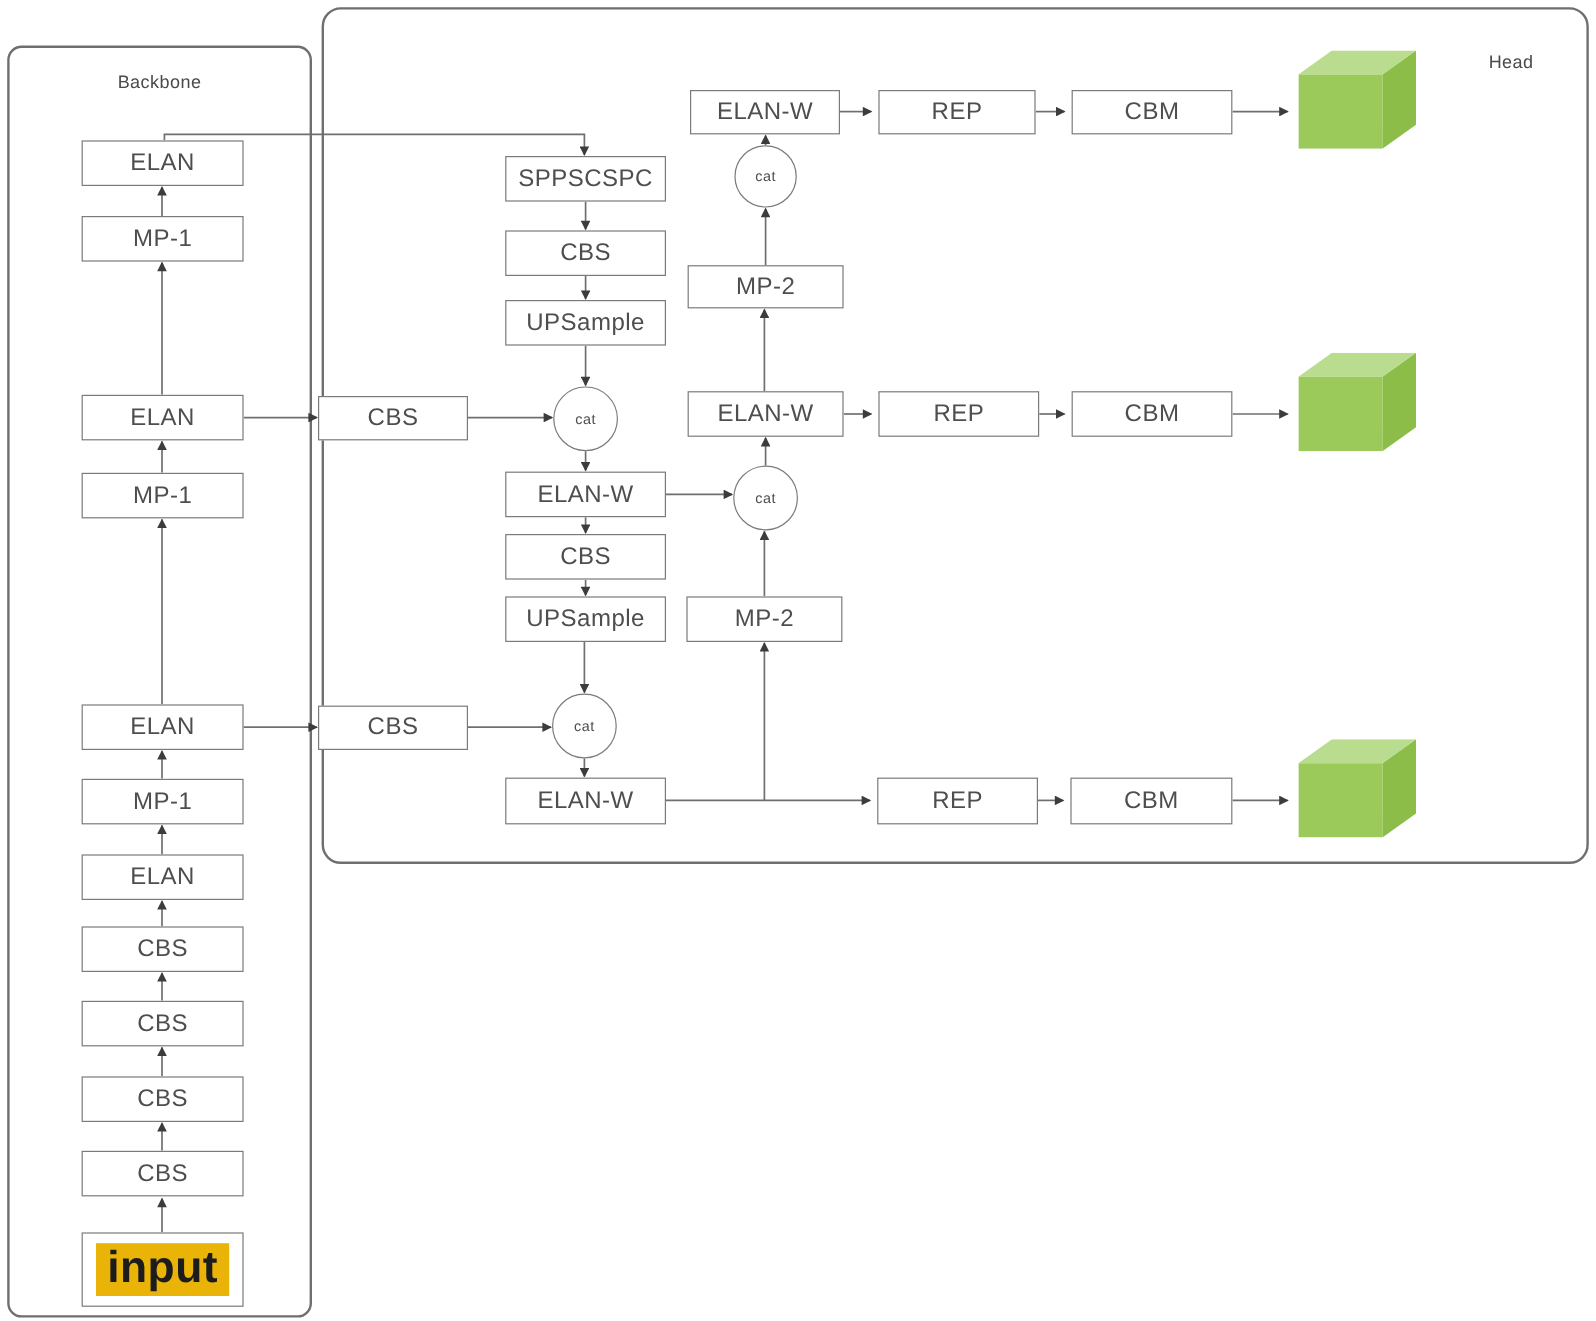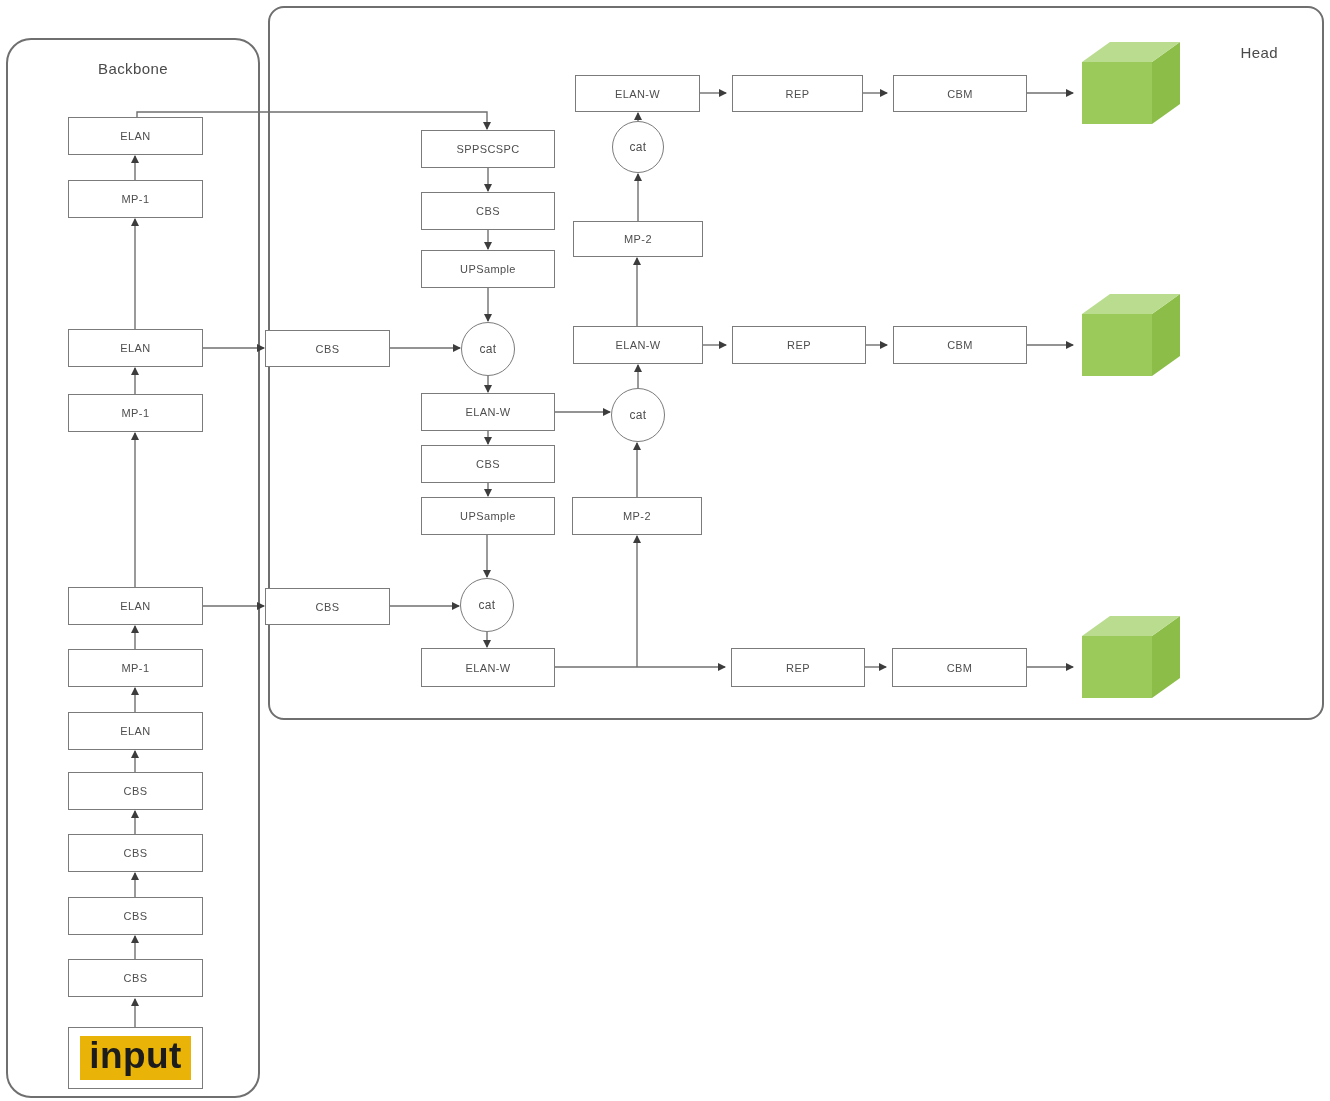--- a/index.html
+++ b/index.html
@@ -1,30 +1,30 @@
 <!DOCTYPE html>
 <html><head>
 <meta charset="utf-8">
 <style>
   html,body{margin:0;padding:0;background:#ffffff;}
   #canvas{
     position:relative;width:1330px;height:1101px;background:#ffffff;
     font-family:"Liberation Sans",sans-serif;overflow:hidden;
   }
-  .container{position:absolute;border:2px solid #6f6f6f;border-radius:25px;background:transparent;}
+  .container{position:absolute;border:2px solid #6f6f6f;border-radius:12px;background:transparent;}
   #backbone-box{left:6px;top:38px;width:250px;height:1056px;}
   #head-box{left:268px;top:6px;width:1052px;height:710px;border-radius:16px;}
   .container-label{position:absolute;color:#4a4a4a;font-size:15px;letter-spacing:0.4px;}
   #backbone-box .container-label{top:20px;left:0;width:100%;text-align:center;}
   #head-box .container-label{top:36px;right:44px;}
   #edges{position:absolute;left:0;top:0;pointer-events:none;}
   .node-box{
     position:absolute;background:#ffffff;border:1.6px solid #7b7b7b;
     display:flex;align-items:center;justify-content:center;
-    font-size:11px;color:#4e4e4e;letter-spacing:0.4px;box-sizing:border-box;
+    font-size:20px;color:#4e4e4e;letter-spacing:0.4px;box-sizing:border-box;
   }
   .node-circle{border-radius:50%;font-size:12px;}
   .node-cube{position:absolute;background:transparent;border:none;}
   .node-input{font-size:37px;font-weight:bold;color:#1c1c1c;}
   .node-input .highlight{background:#eab308;padding:1px 9px 4px 9px;line-height:1.05;}
 </style>
 </head>
 <body>
 
 <div id="canvas">

